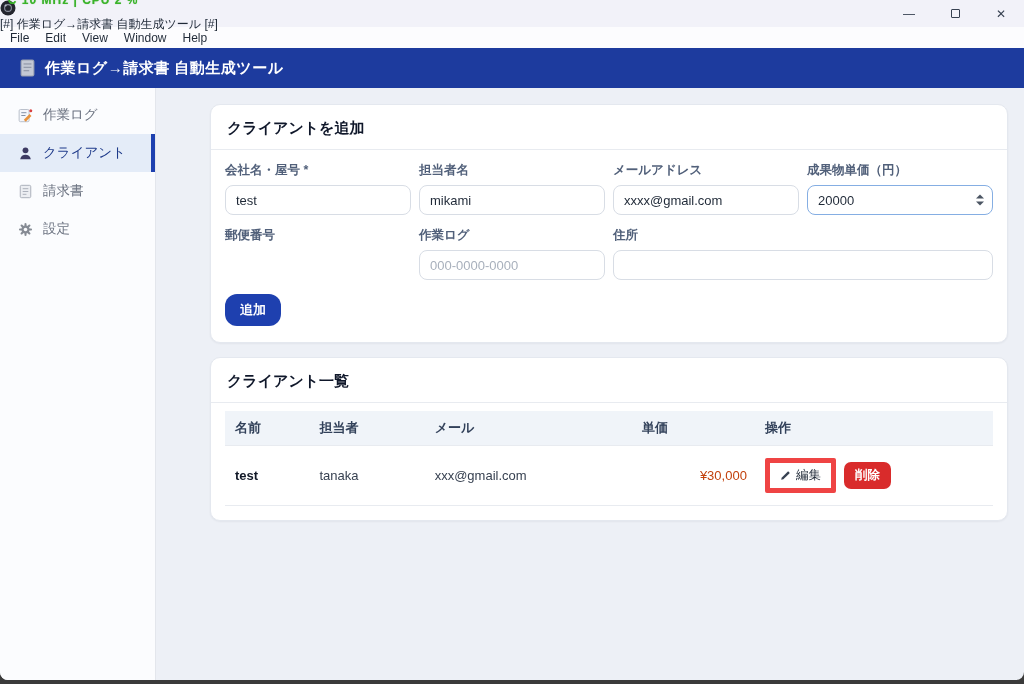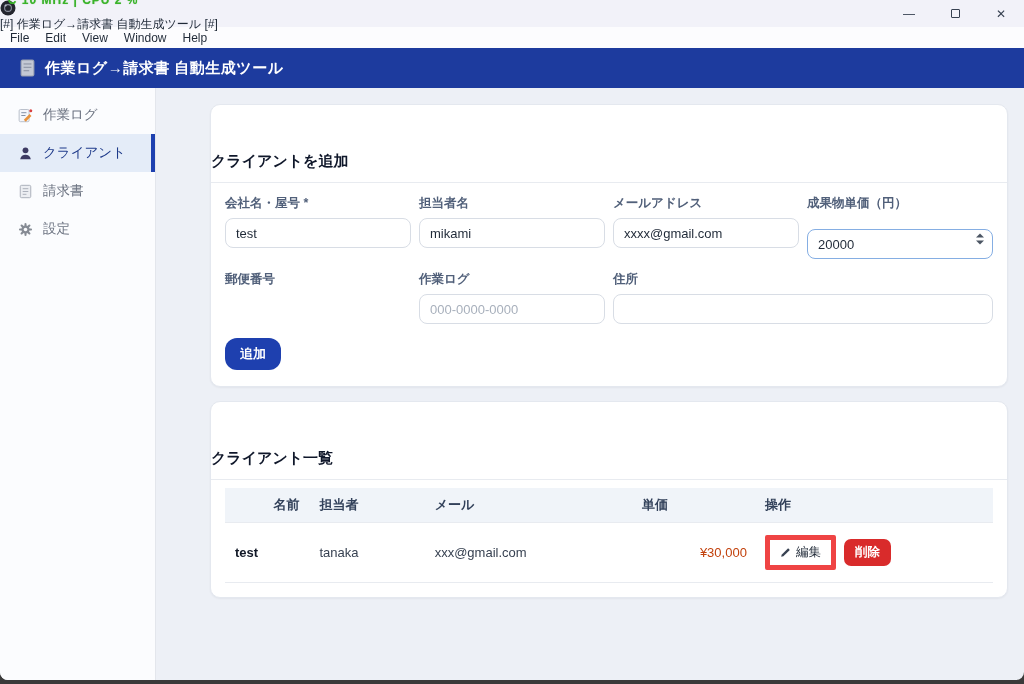--- a/index.html
+++ b/index.html
@@ -48,50 +48,50 @@
   .side-item.active{
     background:#e4ecf8; color:#1e3a8a; font-weight:normal;
     border-right:4px solid #1e40af;
   }
   .side-icon{ width:15px; height:15px; flex:0 0 auto; }
   .main{ flex:1; padding:16px 16px 0 18px; overflow:hidden; }
   
   .card{ background:#ffffff; border:1px solid #e4e8ef; border-radius:10px;
     box-shadow:0 1px 2px rgba(15,23,42,.05); margin-bottom:14px; }
   .card-title{ font-size:15px; font-weight:bold; color:#0f172a;
-    padding:14px 0 11px; border-bottom:1px solid #e8ebf0;margin-top:33px; }
+    padding:14px 16px 11px; border-bottom:1px solid #e8ebf0; }
   
   .form-area{ padding:12px 14px 16px; }
   .form-grid{ display:grid; grid-template-columns:repeat(4,1fr); column-gap:8px; row-gap:12px; }
   .field label{ display:block; font-size:12.5px; font-weight:bold; color:#51607a; margin-bottom:6px; }
   .field input{
     width:100%; height:30px; border:1px solid #d8dde5; border-radius:8px;
     padding:0 10px; font-size:13px; color:#1f2937; background:#fff; outline:none;
     font-family:inherit;
   }
   .field input::placeholder{ color:#a8b0bc; }
   .num-wrap{ position:relative; }
-  .num-wrap input{ border-color:#85aee3; padding-right:24px;margin-top:11px; }
+  .num-wrap input{ border-color:#85aee3; padding-right:24px; }
   .spinner{ position:absolute; right:9px; top:50%; transform:translateY(-50%);
     display:flex; flex-direction:column; gap:3px; }
   .spin-up{ width:0; height:0; border-left:4px solid transparent; border-right:4px solid transparent;
     border-bottom:4.5px solid #4b5563; }
   .spin-down{ width:0; height:0; border-left:4px solid transparent; border-right:4px solid transparent;
     border-top:4.5px solid #4b5563; }
   .span2{ grid-column:3 / 5; }
   .add-btn{ margin-top:14px; background:#1e40af; color:#fff; border:none; border-radius:12px;
     font-size:13px; font-weight:bold; padding:7px 15px; cursor:pointer; font-family:inherit; }
   
   .table-area{ padding:8px 14px 14px; }
   table{ width:100%; border-collapse:collapse; }
   thead tr{ background:#f0f4f9; }
   th{ text-align:left; font-size:13px; font-weight:bold; color:#32415a; padding:8px 10px; }
   td{ font-size:13px; color:#374151; padding:12px 10px; border-bottom:1px solid #e8ebf0; }
   tbody tr{ border-top:1px solid #e8ebf0; }
-  .col-name{ width:11%;text-align:right; } .col-contact{ width:15%; } .col-mail{ width:27%; }
+  .col-name{ width:11%; } .col-contact{ width:15%; } .col-mail{ width:27%; }
   .col-price{ width:16%; } .col-ops{ width:31%; }
   td.cell-name{ font-weight:bold; color:#111827; }
   td.cell-price{ text-align:right; padding-right:8px; color:#c2410c; }
   .ops{ display:flex; gap:8px; align-items:center; }
   .edit-btn{ display:inline-flex; align-items:center; gap:5px; background:#fff;
     border:5px solid #ef4444; border-radius:2px; padding:4px 10px; font-size:12.5px;
     color:#1f2937; cursor:pointer; font-family:inherit; }
   .delete-btn{ background:#d92b2b; border:none; border-radius:7px; padding:5px 11px;
     font-size:12.5px; font-weight:bold; color:#fff; cursor:pointer; font-family:inherit; }
   .bottom-strip{ position:absolute; left:0; bottom:0; width:1024px; height:4px; background:#3a3a3a; }

